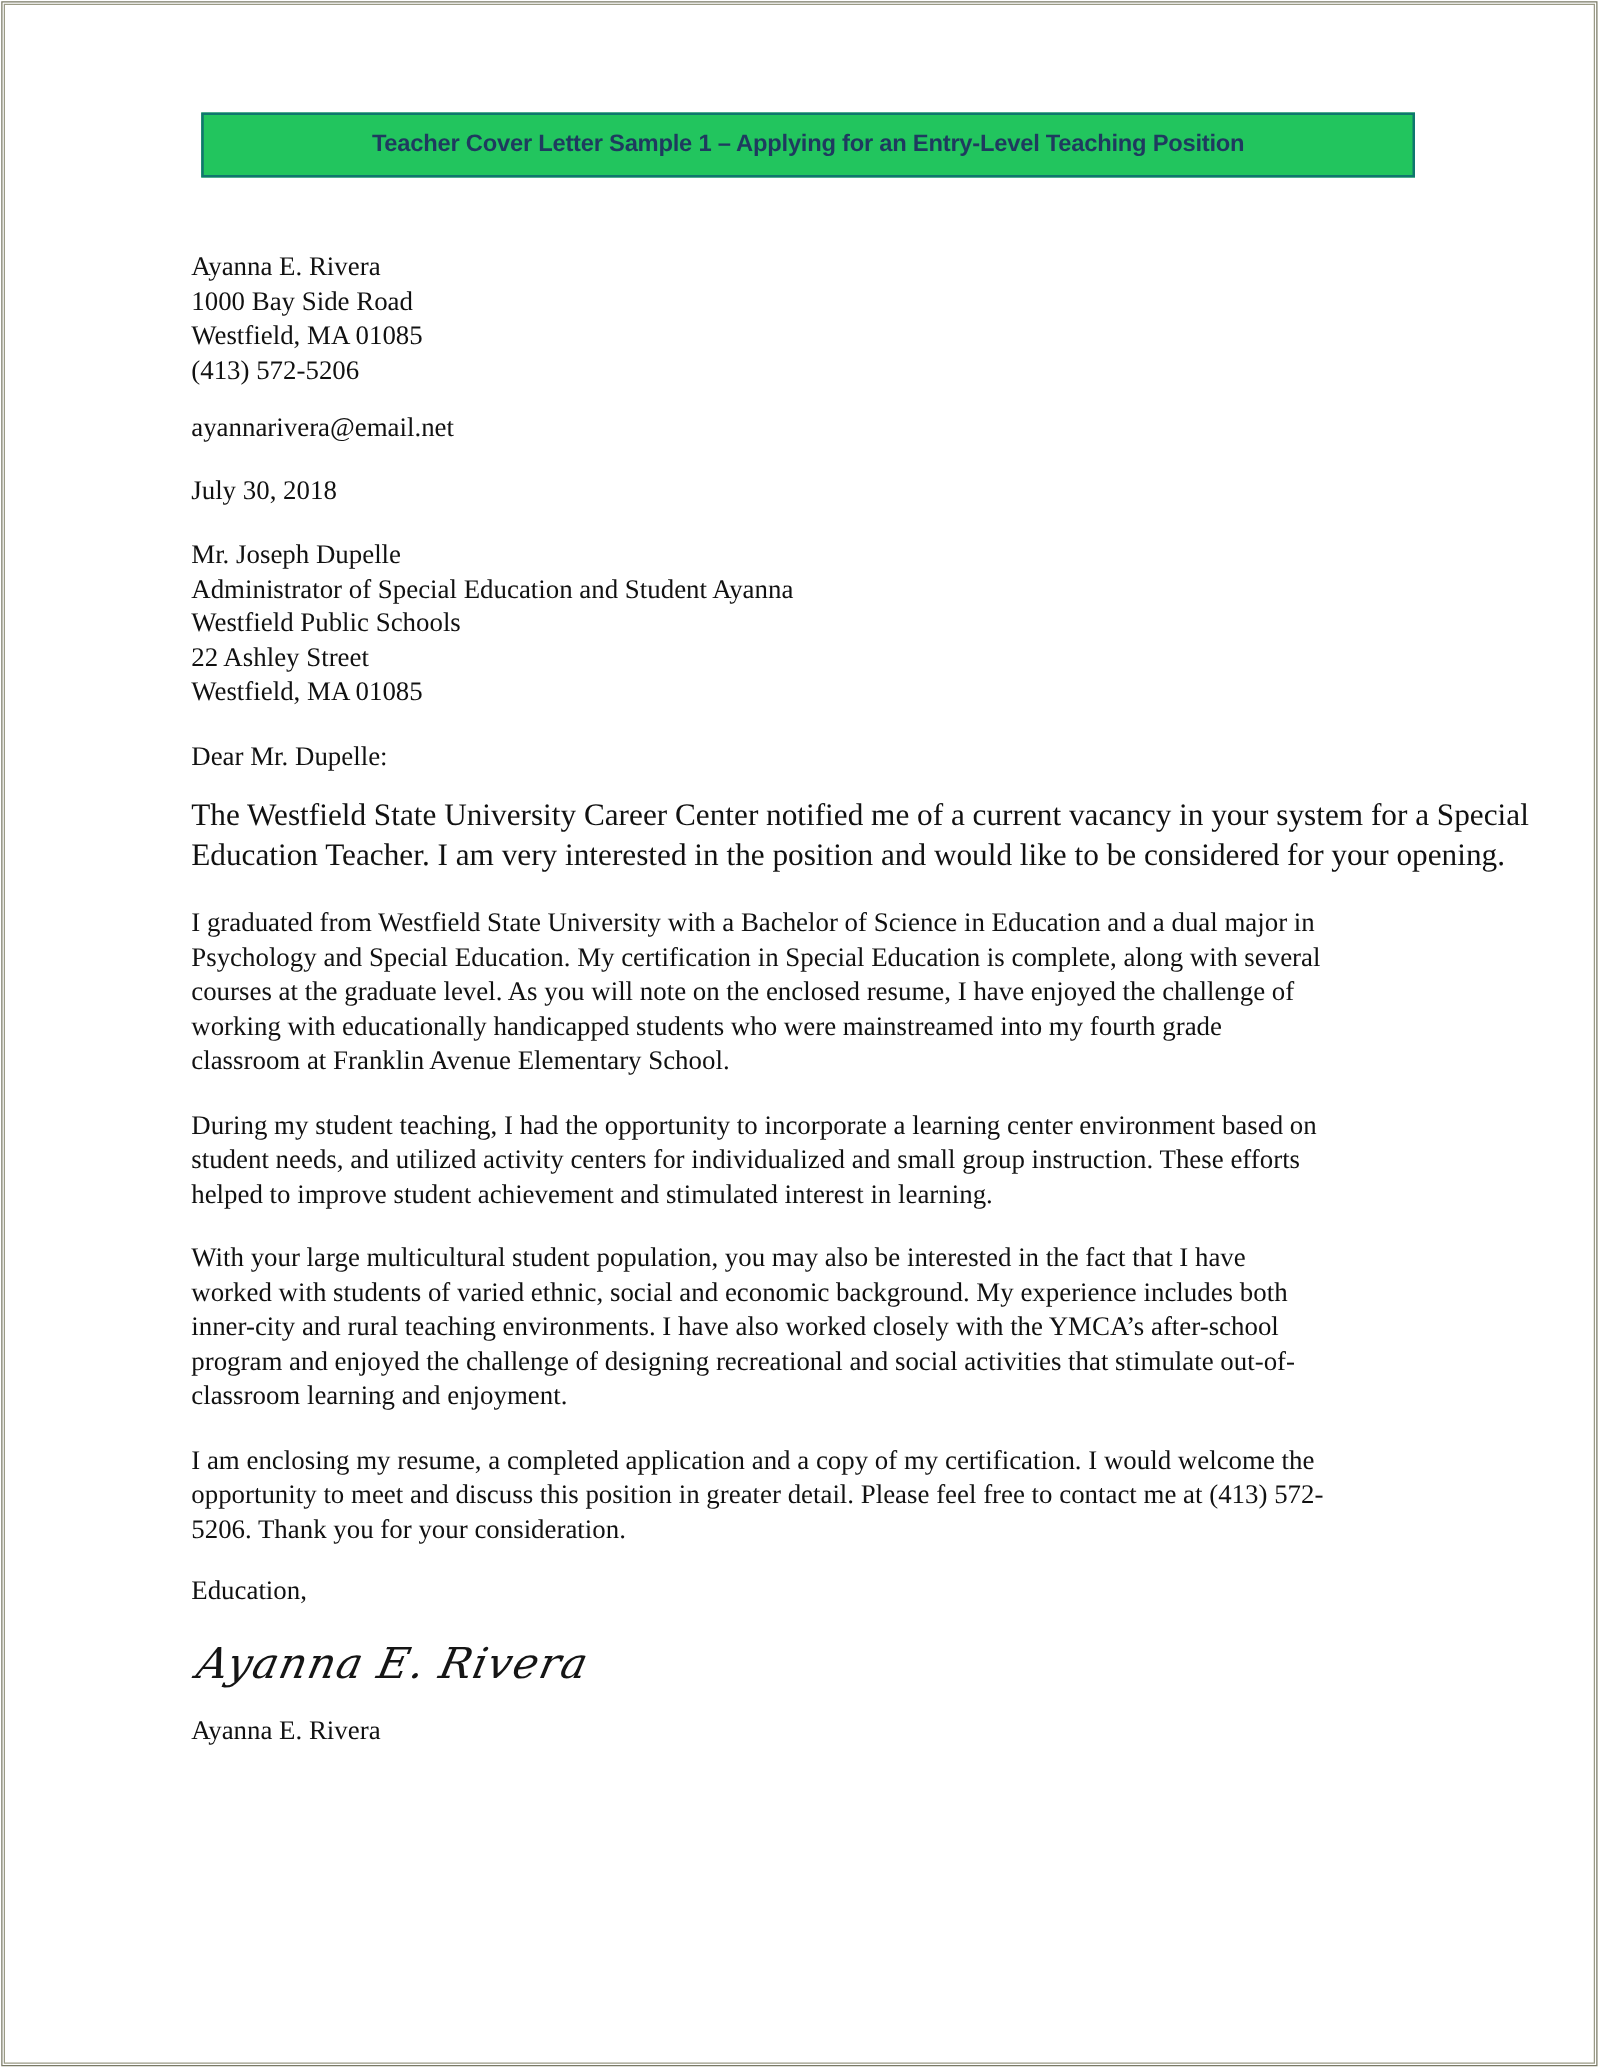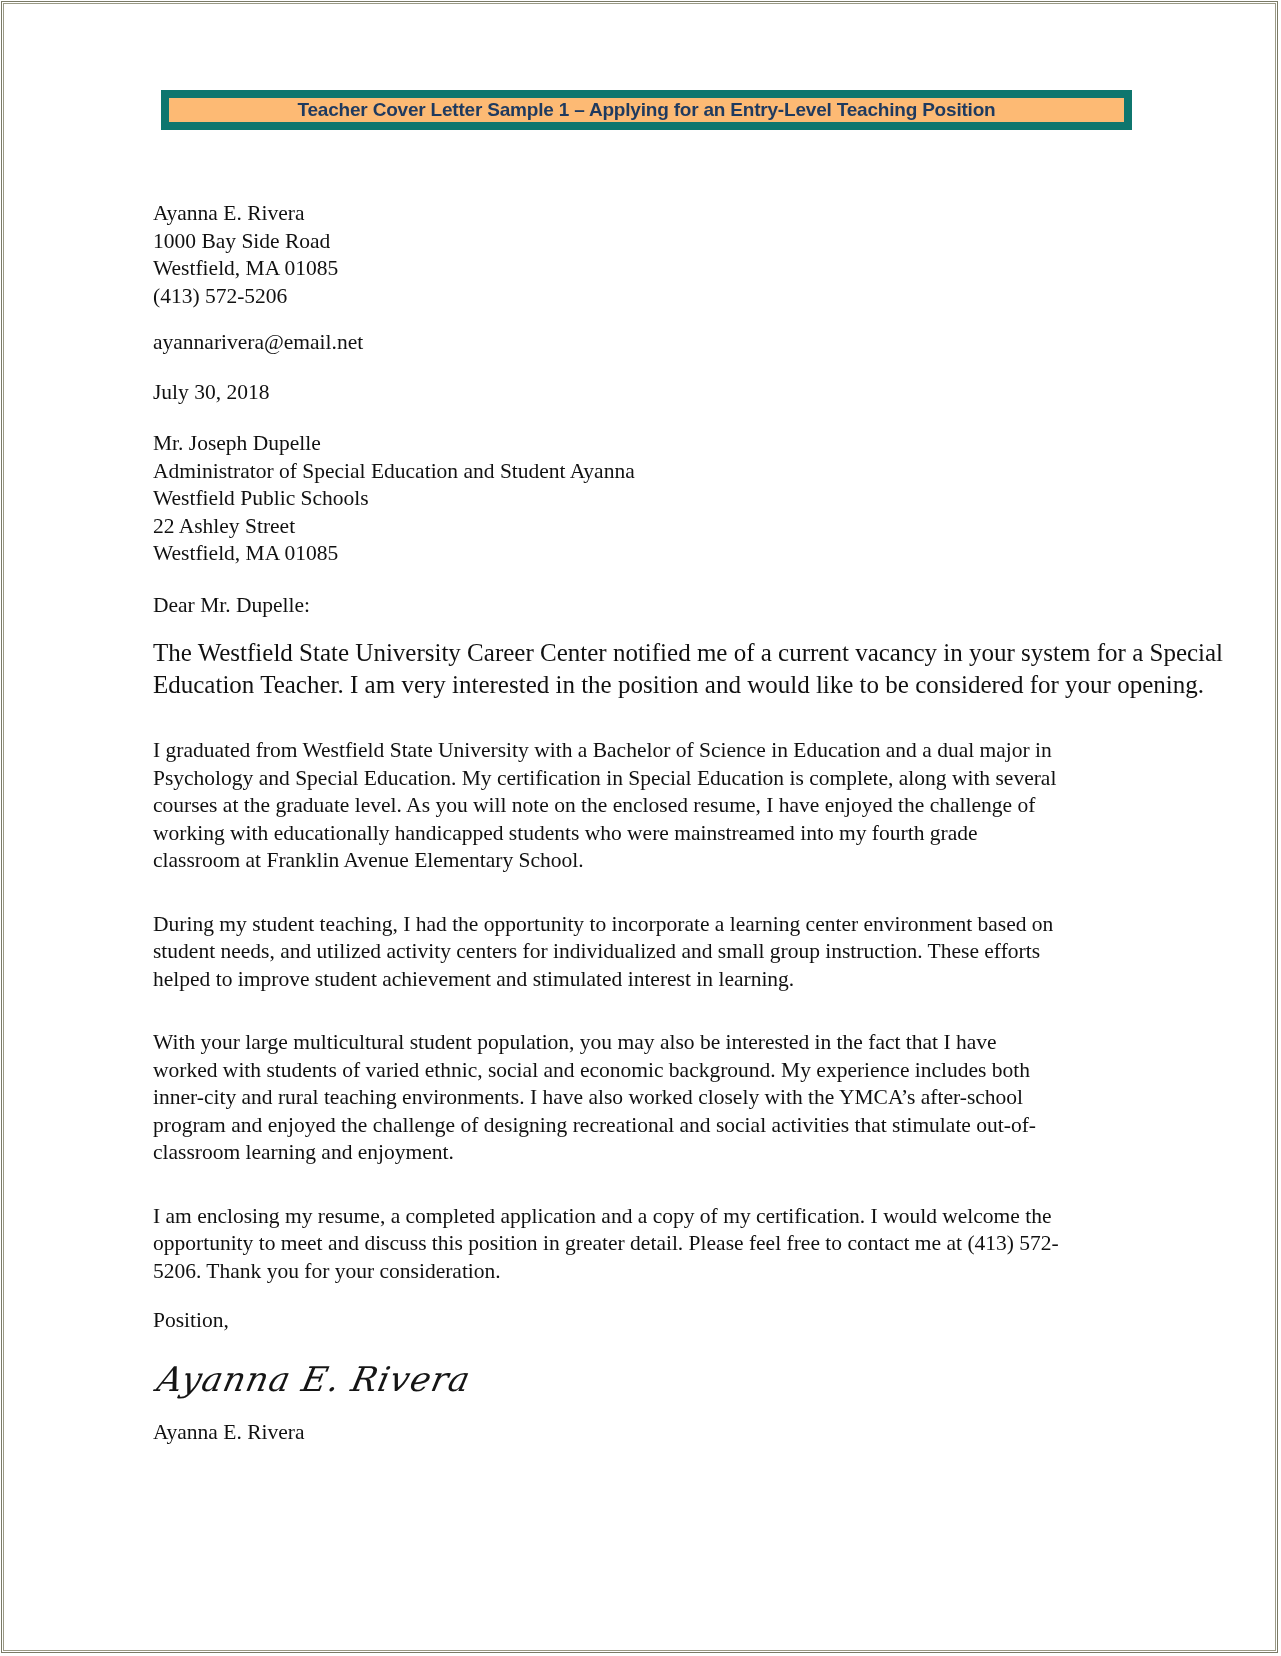--- a/index.html
+++ b/index.html
@@ -21,24 +21,24 @@
       height: 1652px;
       border: 1px solid #7a7a66;
       box-shadow: inset 0 0 0 1px #ffffff, inset 0 0 0 2px #9a9a86;
       box-sizing: border-box;
     }
     .title-box {
       position: absolute;
       left: 161px;
       top: 90px;
       width: 971px;
-      height: 40px;
+      height: 52px;
       box-sizing: border-box;
-      border: 8px solid #0f766e;
-      background: #fdba74;
+      border: 2px solid #0f766e;
+      background: #22c55e;
       display: flex;
       align-items: center;
       justify-content: center;
     }
     .title-text {
       font-family: "Liberation Sans", sans-serif;
       font-weight: bold;
       font-size: 19px;
       color: #1f3a5f;
       letter-spacing: -0.2px;
@@ -54,21 +54,21 @@
       line-height: 27.5px;
     }
     .block { margin: 0; }
     .line { display: block; white-space: nowrap; }
     .sender { }
     .email { margin-top: 19px; }
     .date { margin-top: 22px; }
     .recipient { margin-top: 24px; }
     .salutation { margin-top: 24px; }
     .para {
-      margin-top: 36px;
+      margin-top: 24px;
       white-space: normal;
     }
     .para1 {
       line-height: 32px;
       font-size: 25px;
       margin-top: 18px;
     }
     .para-line { display: block; white-space: nowrap; }
     .closing { margin-top: 22px; }
     .signature {
@@ -141,19 +141,19 @@
     <span class="para-line">program and enjoyed the challenge of designing recreational and social activities that stimulate out-of-</span>
     <span class="para-line">classroom learning and enjoyment.</span>
   </div>
 
   <div class="block para">
     <span class="para-line">I am enclosing my resume, a completed application and a copy of my certification. I would welcome the</span>
     <span class="para-line">opportunity to meet and discuss this position in greater detail. Please feel free to contact me at (413) 572-</span>
     <span class="para-line">5206. Thank you for your consideration.</span>
   </div>
 
-  <div class="block closing">Position,</div>
+  <div class="block closing">Education,</div>
 
   <div class="block signature">Ayanna E. Rivera</div>
 
   <div class="block typed-name">Ayanna E. Rivera</div>
 
 </div>
 
 </body></html>

